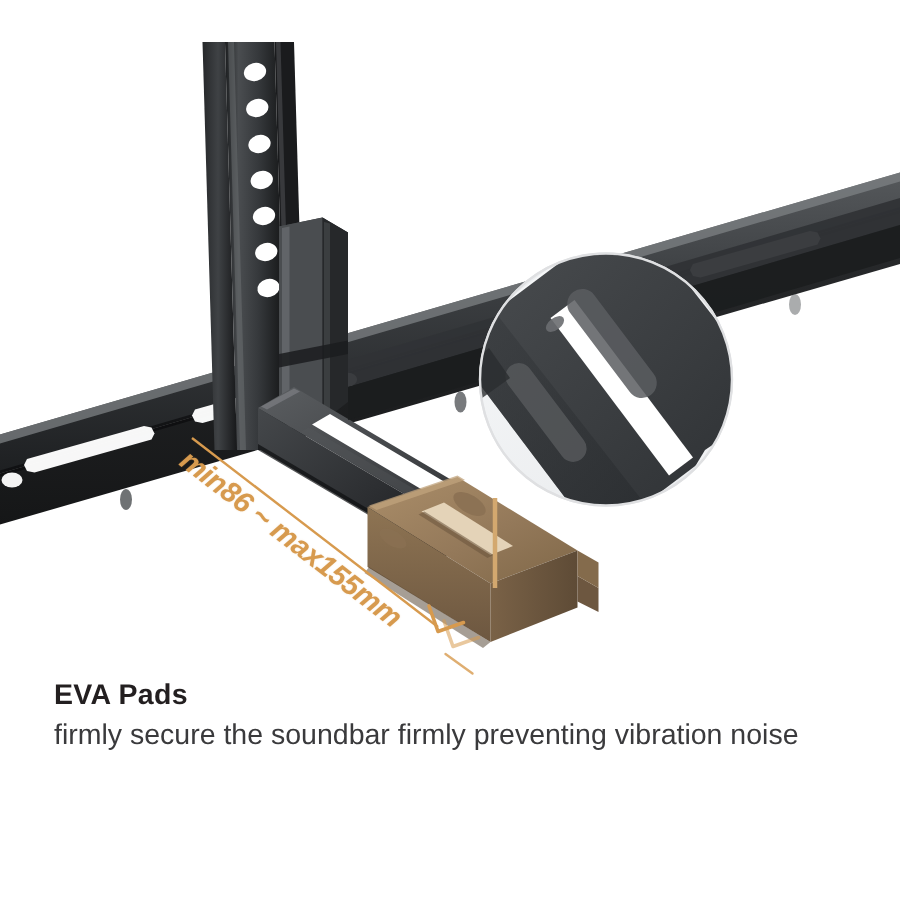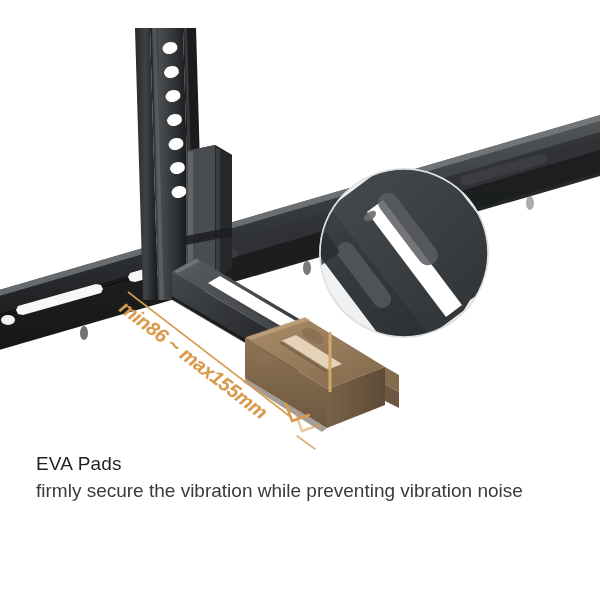--- a/index.html
+++ b/index.html
@@ -32,21 +32,21 @@
     height: 460px;
   }
   .caption-block {
     position: absolute;
     left: 36px;
     top: 452px;
     width: 556px;
   }
   .caption-title {
     font-size: 19px;
-    font-weight: normal;
+    font-weight: bold;
     color: #231f20;
     letter-spacing: 0.2px;
     line-height: 24px;
     margin: 0;
   }
   .caption-body {
     font-size: 19px;
     font-weight: normal;
     color: #3a3a3c;
     line-height: 26px;
@@ -281,16 +281,16 @@
       <g>
         <line x1="330" y1="332" x2="330" y2="392" stroke="#d3a86f" stroke-width="3"></line>
       </g>
     </svg>
   </div>
 
   <div class="dim-label">min86 ~ max155mm</div>
 
   <div class="caption-block">
     <p class="caption-title">EVA Pads</p>
-    <p class="caption-body">firmly secure the vibration while preventing vibration noise</p>
+    <p class="caption-body">firmly secure the soundbar firmly preventing vibration noise</p>
   </div>
 
 </div>
 
 </body></html>

